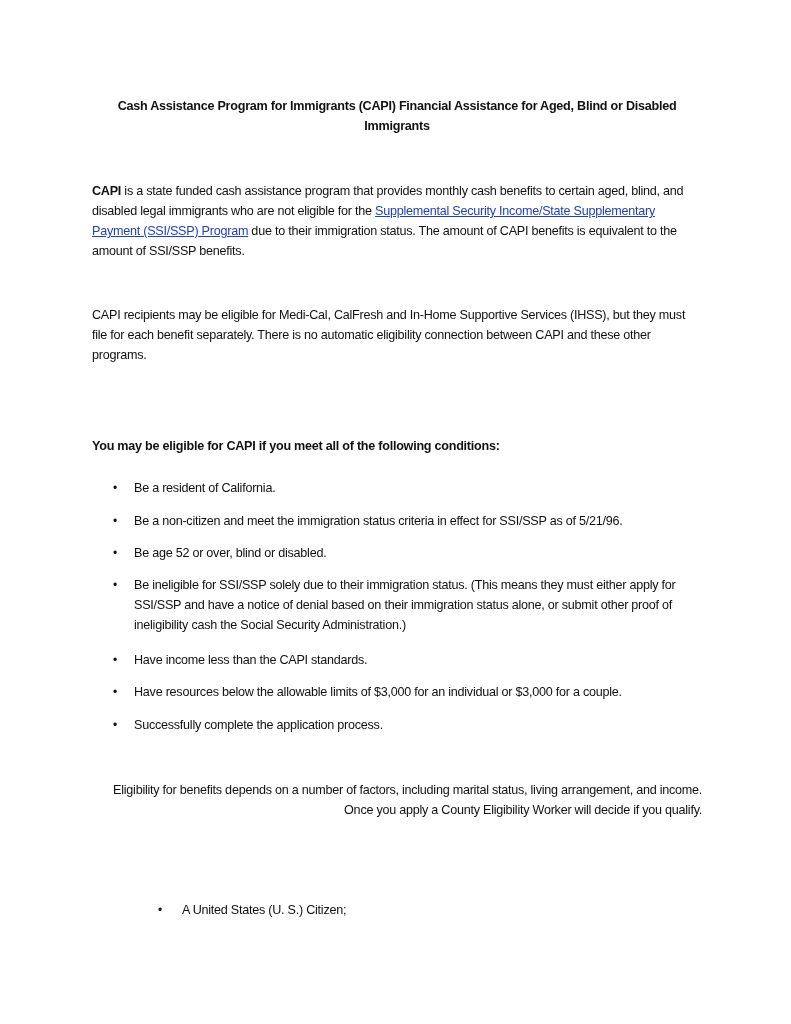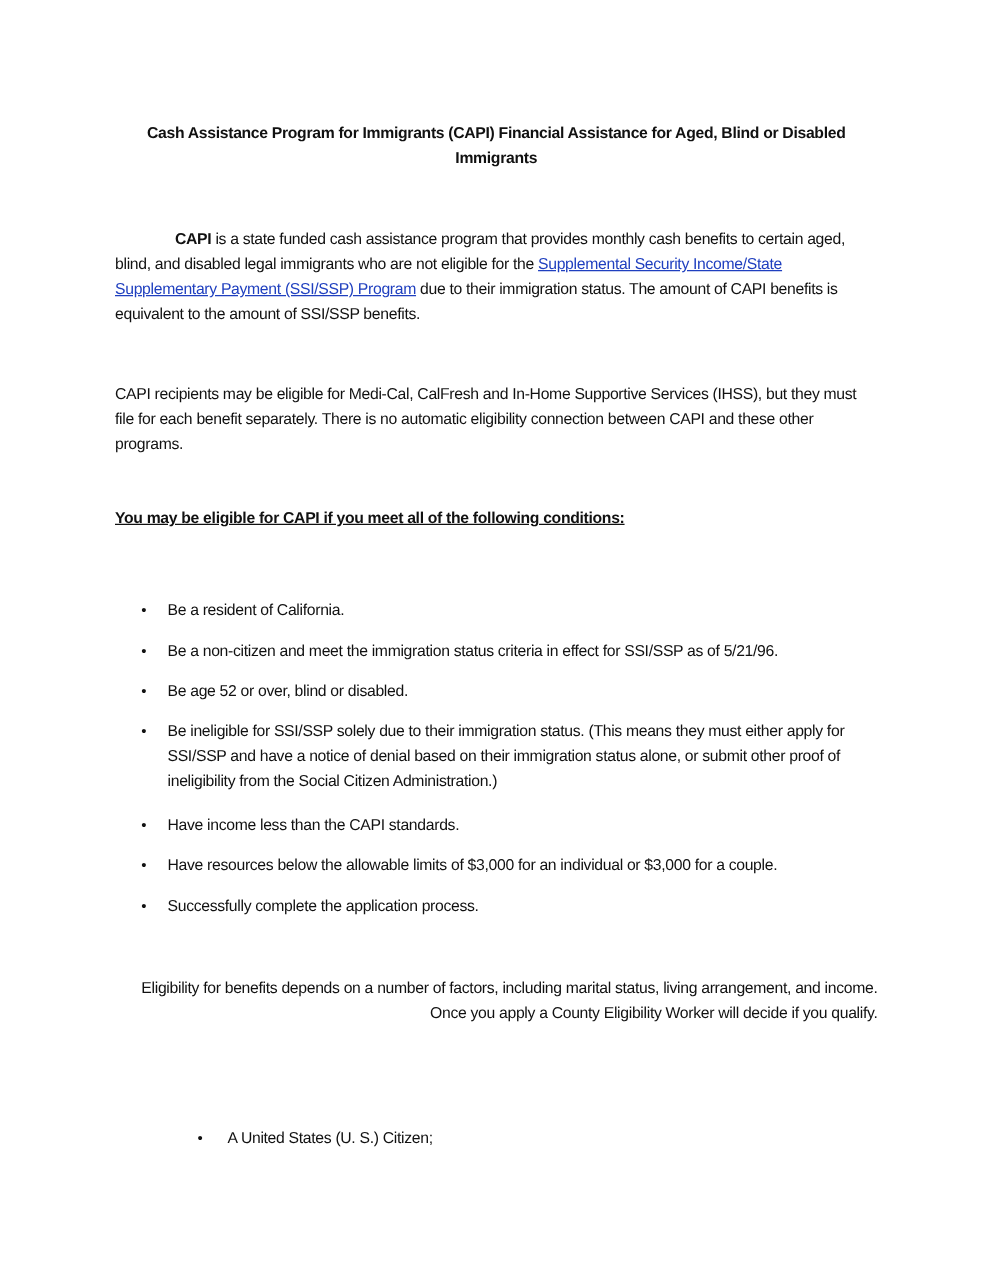--- a/index.html
+++ b/index.html
@@ -29,24 +29,24 @@
       width: 610px;
       letter-spacing: -0.25px;
     }
     .title {
       top: 96px;
       font-weight: bold;
       text-align: center;
     }
     .p1 { top: 181px; }
     .p2 { top: 305px; }
-    .cond-heading { top: 404px; font-weight: bold; text-decoration: underline; }
+    .cond-heading { top: 436px; font-weight: bold; }
     .p3 { top: 780px; text-align: right; }
     .not-heading { top: 866px; }
-    .bold { font-weight: bold; margin-left: 48px; }
+    .bold { font-weight: bold; }
     a.link {
       color: #1f3fbf;
       text-decoration: underline;
     }
     .bullets {
       position: absolute;
       left: 92px;
       width: 610px;
       margin: 0;
       padding: 0;
@@ -102,21 +102,21 @@
     <li style="top:511px;">
       <span class="bullet-dot">•</span>
       <span class="bullet-text">Be a non-citizen and meet the immigration status criteria in effect for SSI/SSP as of 5/21/96.</span>
     </li>
     <li style="top:543px;">
       <span class="bullet-dot">•</span>
       <span class="bullet-text">Be age 52 or over, blind or disabled.</span>
     </li>
     <li style="top:575px;">
       <span class="bullet-dot">•</span>
-      <span class="bullet-text">Be ineligible for SSI/SSP solely due to their immigration status. (This means they must either apply for SSI/SSP and have a notice of denial based on their immigration status alone, or submit other proof of ineligibility from the Social Citizen Administration.)</span>
+      <span class="bullet-text">Be ineligible for SSI/SSP solely due to their immigration status. (This means they must either apply for SSI/SSP and have a notice of denial based on their immigration status alone, or submit other proof of ineligibility cash the Social Security Administration.)</span>
     </li>
     <li style="top:650px;">
       <span class="bullet-dot">•</span>
       <span class="bullet-text">Have income less than the CAPI standards.</span>
     </li>
     <li style="top:682px;">
       <span class="bullet-dot">•</span>
       <span class="bullet-text">Have resources below the allowable limits of $3,000 for an individual or $3,000 for a couple.</span>
     </li>
     <li style="top:715px;">

